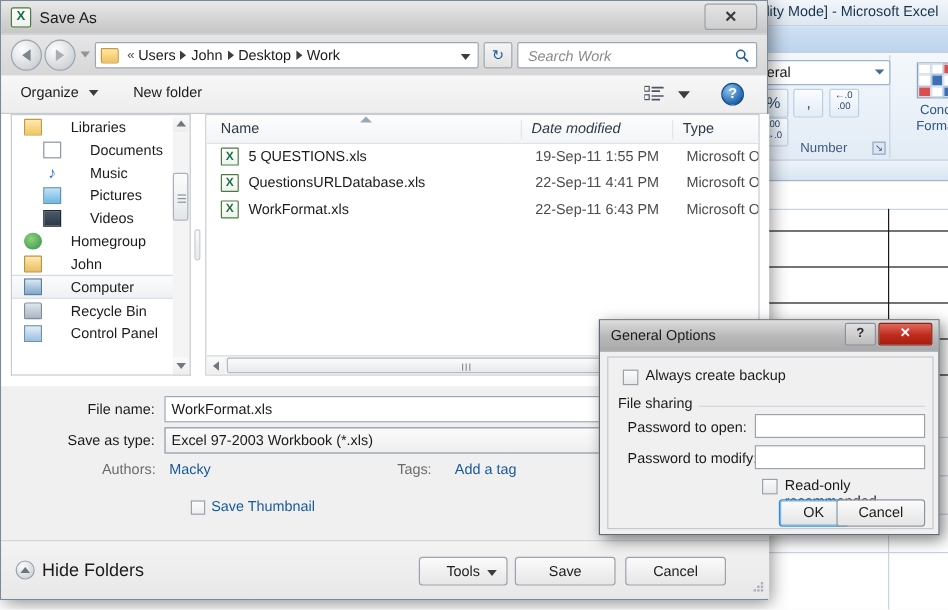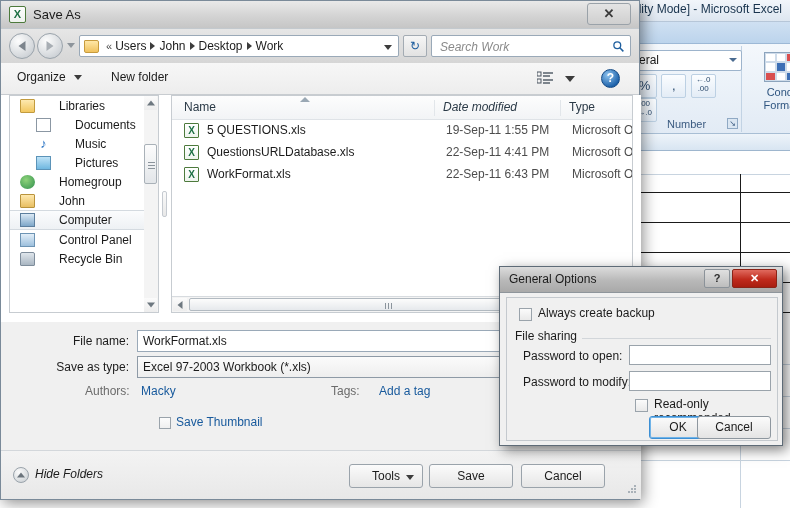--- a/index.html
+++ b/index.html
@@ -373,21 +373,21 @@
     position: absolute; left: 12px; top: 16px; width: 16px; height: 16px;
     border-radius: 50%;
     background: radial-gradient(circle at 35% 30%, #fbfbfb, #d6dadd 70%, #c0c5ca);
     border: 1px solid #9aa3ab;
   }
   .hide-folders-icon .tri {
     position: absolute; left: 50%; top: 50%; transform: translate(-50%,-50%);
     border-left: 4px solid transparent; border-right: 4px solid transparent;
     border-bottom: 5px solid #6b747c;
   }
-  .hide-folders-label { position: absolute; left: 34px; top: 16px; font-size: 12px; color: #1b1b1b; font-style: italic; }
+  .hide-folders-label { position: absolute; left: 34px; top: 16px; font-size: 15px; color: #1b1b1b; }
   .btn {
     position: absolute; height: 24px;
     background: linear-gradient(#fbfbfb, #e6e6e6);
     border: 1px solid #9aa3ab; border-radius: 3px;
     font-size: 12px; color: #1b1b1b; text-align: center; line-height: 22px;
   }
   .btn-tools { left: 348px; top: 13px; width: 74px; }
   .btn-tools .caret {
     position: absolute; right: 8px; top: 10px;
     border-left: 4px solid transparent; border-right: 4px solid transparent;
@@ -606,39 +606,43 @@
           <span>Documents</span>
         </div>
         <div class="tree-item indent">
           <span class="ti-icon ic-music">♪</span>
           <span>Music</span>
         </div>
         <div class="tree-item indent">
           <span class="ti-icon ic-pictures"></span>
           <span>Pictures</span>
         </div>
+        <div class="tree-item indent">
+          <span class="ti-icon ic-videos"></span>
+          <span>Videos</span>
+        </div>
         <div class="tree-item">
           <span class="ti-icon ic-homegroup"></span>
           <span>Homegroup</span>
         </div>
         <div class="tree-item">
           <span class="ti-icon ic-user"></span>
           <span>John</span>
         </div>
         <div class="tree-item selected">
           <span class="ti-icon ic-computer"></span>
           <span>Computer</span>
         </div>
         <div class="tree-item">
+          <span class="ti-icon ic-recycle"></span>
+          <span>Recycle Bin</span>
+        </div>
+        <div class="tree-item">
           <span class="ti-icon ic-cpanel"></span>
           <span>Control Panel</span>
-        </div>
-        <div class="tree-item">
-          <span class="ti-icon ic-recycle"></span>
-          <span>Recycle Bin</span>
         </div>
       </div>
 
       <div class="sb-scroll">
         <div class="sb-arrow up">
             <span class="tri"></span>
           </div>
         <div class="sb-thumb">
           <span class="sb-grip" style="top:17px"></span>
           <span class="sb-grip" style="top:20px"></span>

